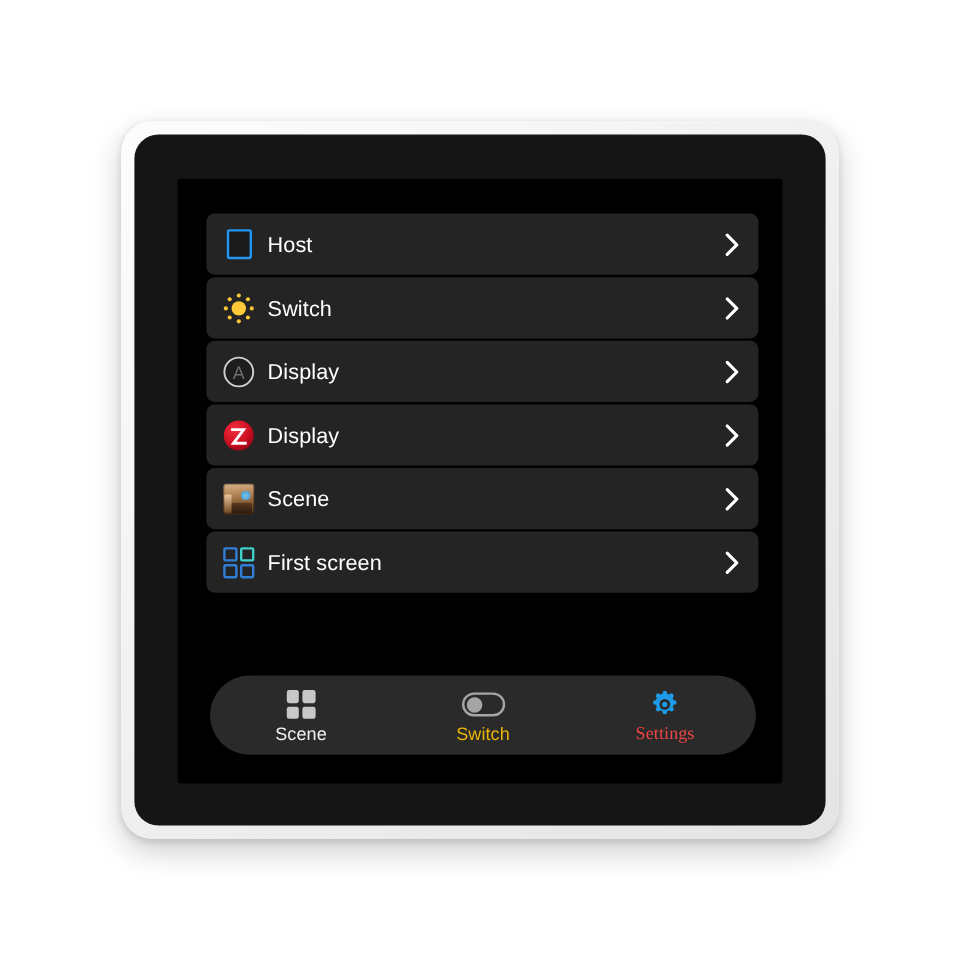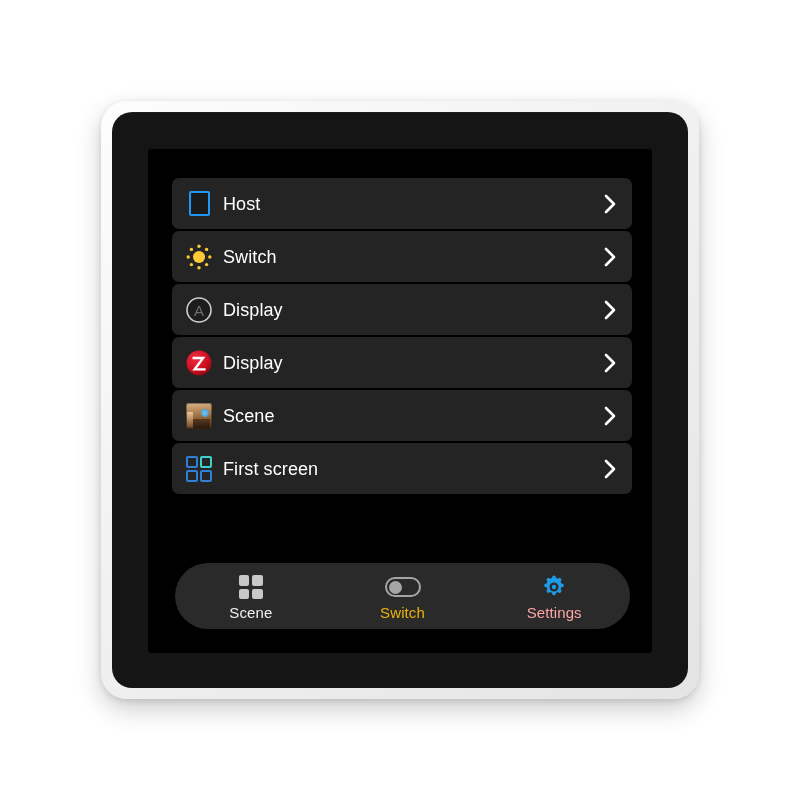--- a/index.html
+++ b/index.html
@@ -192,21 +192,21 @@
     justify-content: center;
     margin-bottom: 5px;
   }
 
   .tab-label {
     font-size: 15px;
     line-height: 1;
     letter-spacing: 0.1px;
   }
 
-  .tab-label.active { color: #fca5a5; }
+  .tab-label.active { color: #ef4444; font-family: Liberation Serif, serif; }
   .tab-label.inactive-bright { color: #f0f0f0; }
   .tab-label.inactive-dim { color: #eab308; }
 
   .tabicon-grid {
     width: 24px;
     height: 24px;
     display: grid;
     grid-template-columns: 1fr 1fr;
     grid-template-rows: 1fr 1fr;
     gap: 3px;

